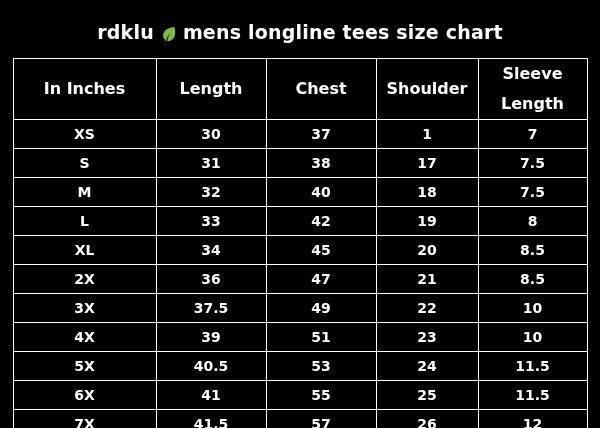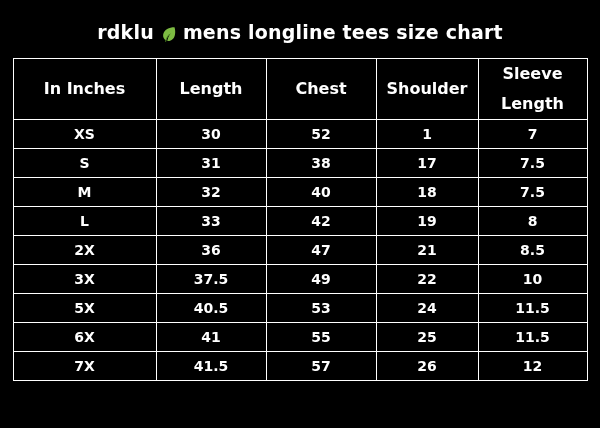--- a/index.html
+++ b/index.html
@@ -108,21 +108,21 @@
         <th>Length</th>
         <th>Chest</th>
         <th>Shoulder</th>
         <th>Sleeve Length</th>
       </tr>
     </thead>
     <tbody>
       <tr>
         <td>XS</td>
         <td>30</td>
-        <td>52</td>
+        <td>37</td>
         <td>1</td>
         <td>7</td>
       </tr>
       <tr>
         <td>S</td>
         <td>31</td>
         <td>38</td>
         <td>17</td>
         <td>7.5</td>
       </tr>
@@ -134,31 +134,45 @@
         <td>7.5</td>
       </tr>
       <tr>
         <td>L</td>
         <td>33</td>
         <td>42</td>
         <td>19</td>
         <td>8</td>
       </tr>
       <tr>
+        <td>XL</td>
+        <td>34</td>
+        <td>45</td>
+        <td>20</td>
+        <td>8.5</td>
+      </tr>
+      <tr>
         <td>2X</td>
         <td>36</td>
         <td>47</td>
         <td>21</td>
         <td>8.5</td>
       </tr>
       <tr>
         <td>3X</td>
         <td>37.5</td>
         <td>49</td>
         <td>22</td>
+        <td>10</td>
+      </tr>
+      <tr>
+        <td>4X</td>
+        <td>39</td>
+        <td>51</td>
+        <td>23</td>
         <td>10</td>
       </tr>
       <tr>
         <td>5X</td>
         <td>40.5</td>
         <td>53</td>
         <td>24</td>
         <td>11.5</td>
       </tr>
       <tr>

